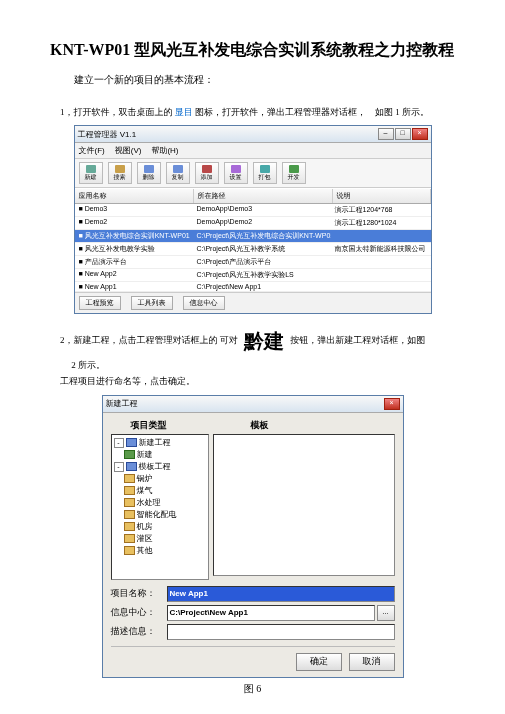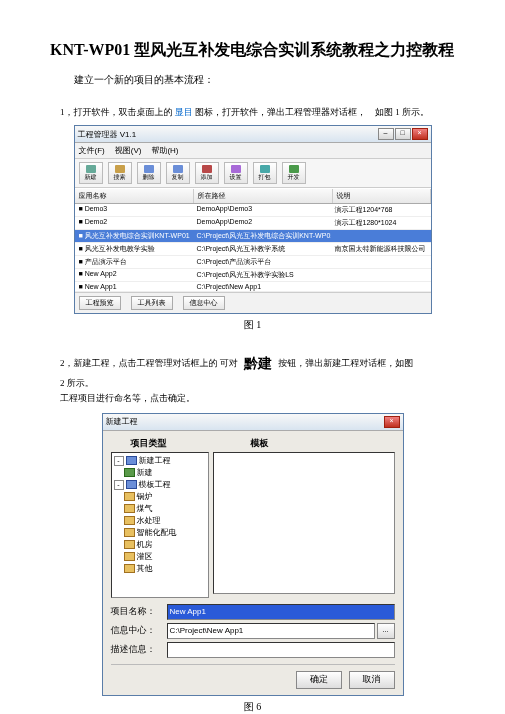--- a/index.html
+++ b/index.html
@@ -130,21 +130,21 @@
     padding: 1px 6px;
     border: 1px solid #aaa;
     background: linear-gradient(#fff,#e6e6e6);
   }
 
   
   .step2 { display: block; font-size: 9px; margin: 10px 24px 6px 10px; line-height: 1.7; }
   .btnword {
     display: inline-block;
     font-family: "KaiTi","楷体",serif;
-    font-size: 14px;
+    font-size: 20px;
     font-weight: bold;
     vertical-align: middle;
     margin: 0 4px;
   }
 
   
   .fig2 {
     width: 300px;
     margin: 0 auto;
     border: 1px solid #5a7da8;
@@ -170,21 +170,21 @@
   .tplbox {
     flex: 1; height: 140px;
     background: #fff; border: 1px inset #888;
   }
   .formrow { display: flex; align-items: center; margin: 3px 0; font-size: 9px;}
   .formrow label { width: 56px; }
   .formrow .field {
     flex: 1; height: 14px;
     background: #fff; border: 1px inset #888;
     font-size: 8px; padding: 0 2px; line-height:14px;
-    overflow:hidden; white-space:nowrap;
+    overflow:hidden; white-space:nowrap;font-weight:bold;
   }
   .formrow .field.sel { background:#2a5ad8; color:#fff; }
   .dotbtn {
     width: 16px; height: 14px; margin-left:2px;
     border: 1px solid #888; background: linear-gradient(#fff,#ddd);
     font-size:8px; text-align:center; line-height:12px;
   }
   .dlgbtns { text-align: right; margin-top: 6px; border-top:1px solid #bbb;padding-top:6px;}
   .dlgbtns .b {
     display:inline-block; width:44px; height:16px;
@@ -295,21 +295,20 @@
           <div class="col2">C:\Project\New App1</div>
           <div class="col3"></div>
         </div>
       </div>
     <div class="bottombar">
       <span class="bbtn">工程预览</span>
       <span class="bbtn">工具列表</span>
       <span class="bbtn">信息中心</span>
     </div>
   </div>
-  <div class="caption">图 1</div>
 
   <div class="step2">
     <span>2，新建工程，点击工程管理对话框上的 可对</span>
     <span class="btnword">黔建</span>
     <span>按钮，弹出新建工程对话框，如图</span>
     &nbsp;&nbsp;&nbsp;&nbsp;
     <span>2 所示。</span>
     <br>
     <span>工程项目进行命名等，点击确定。</span>
   </div>

